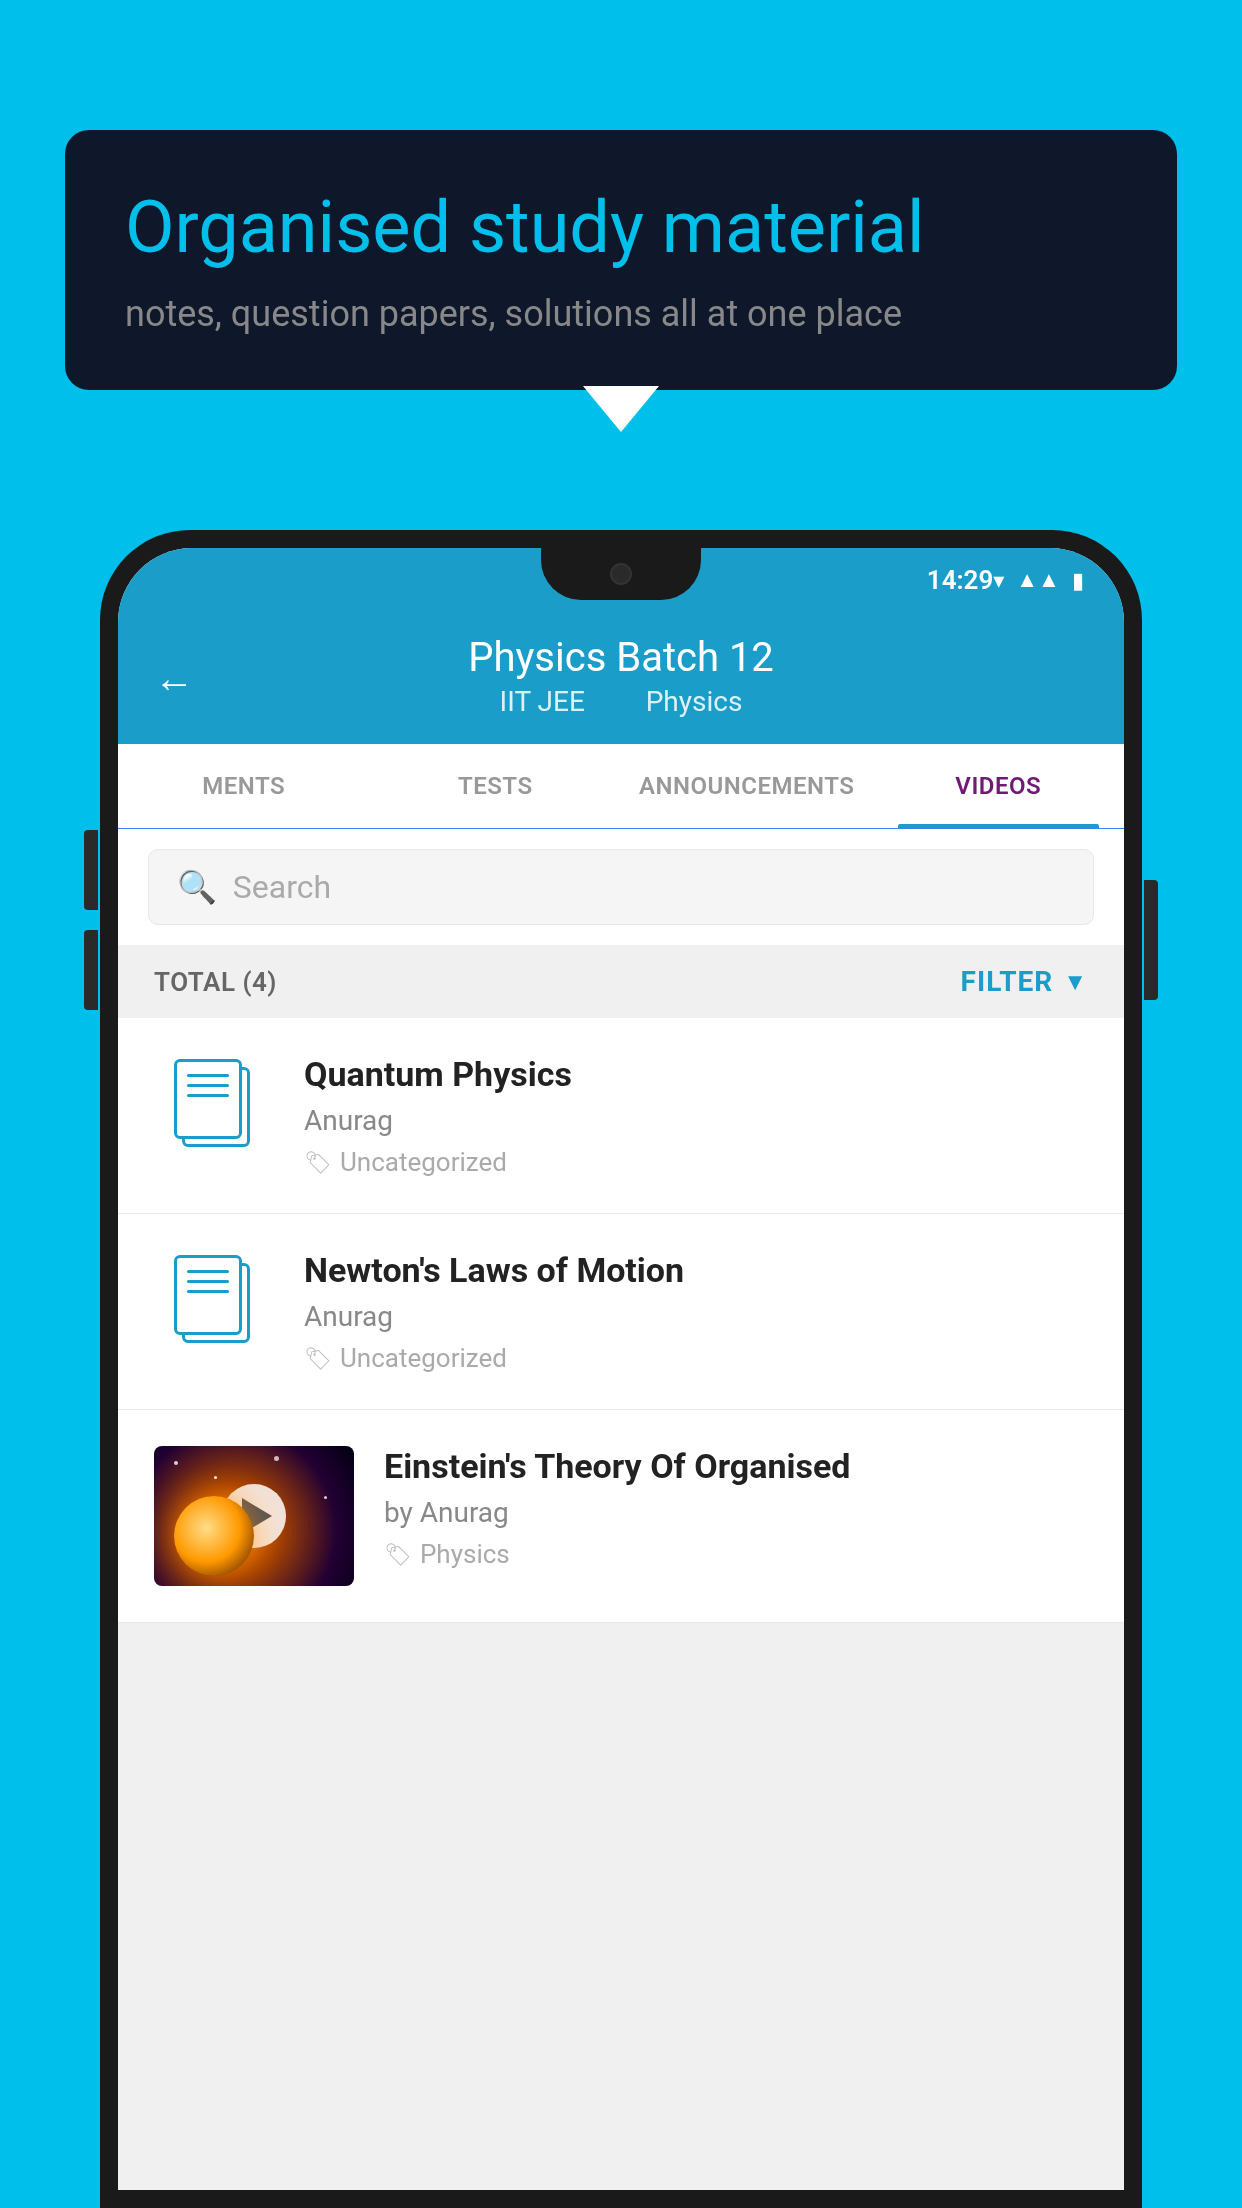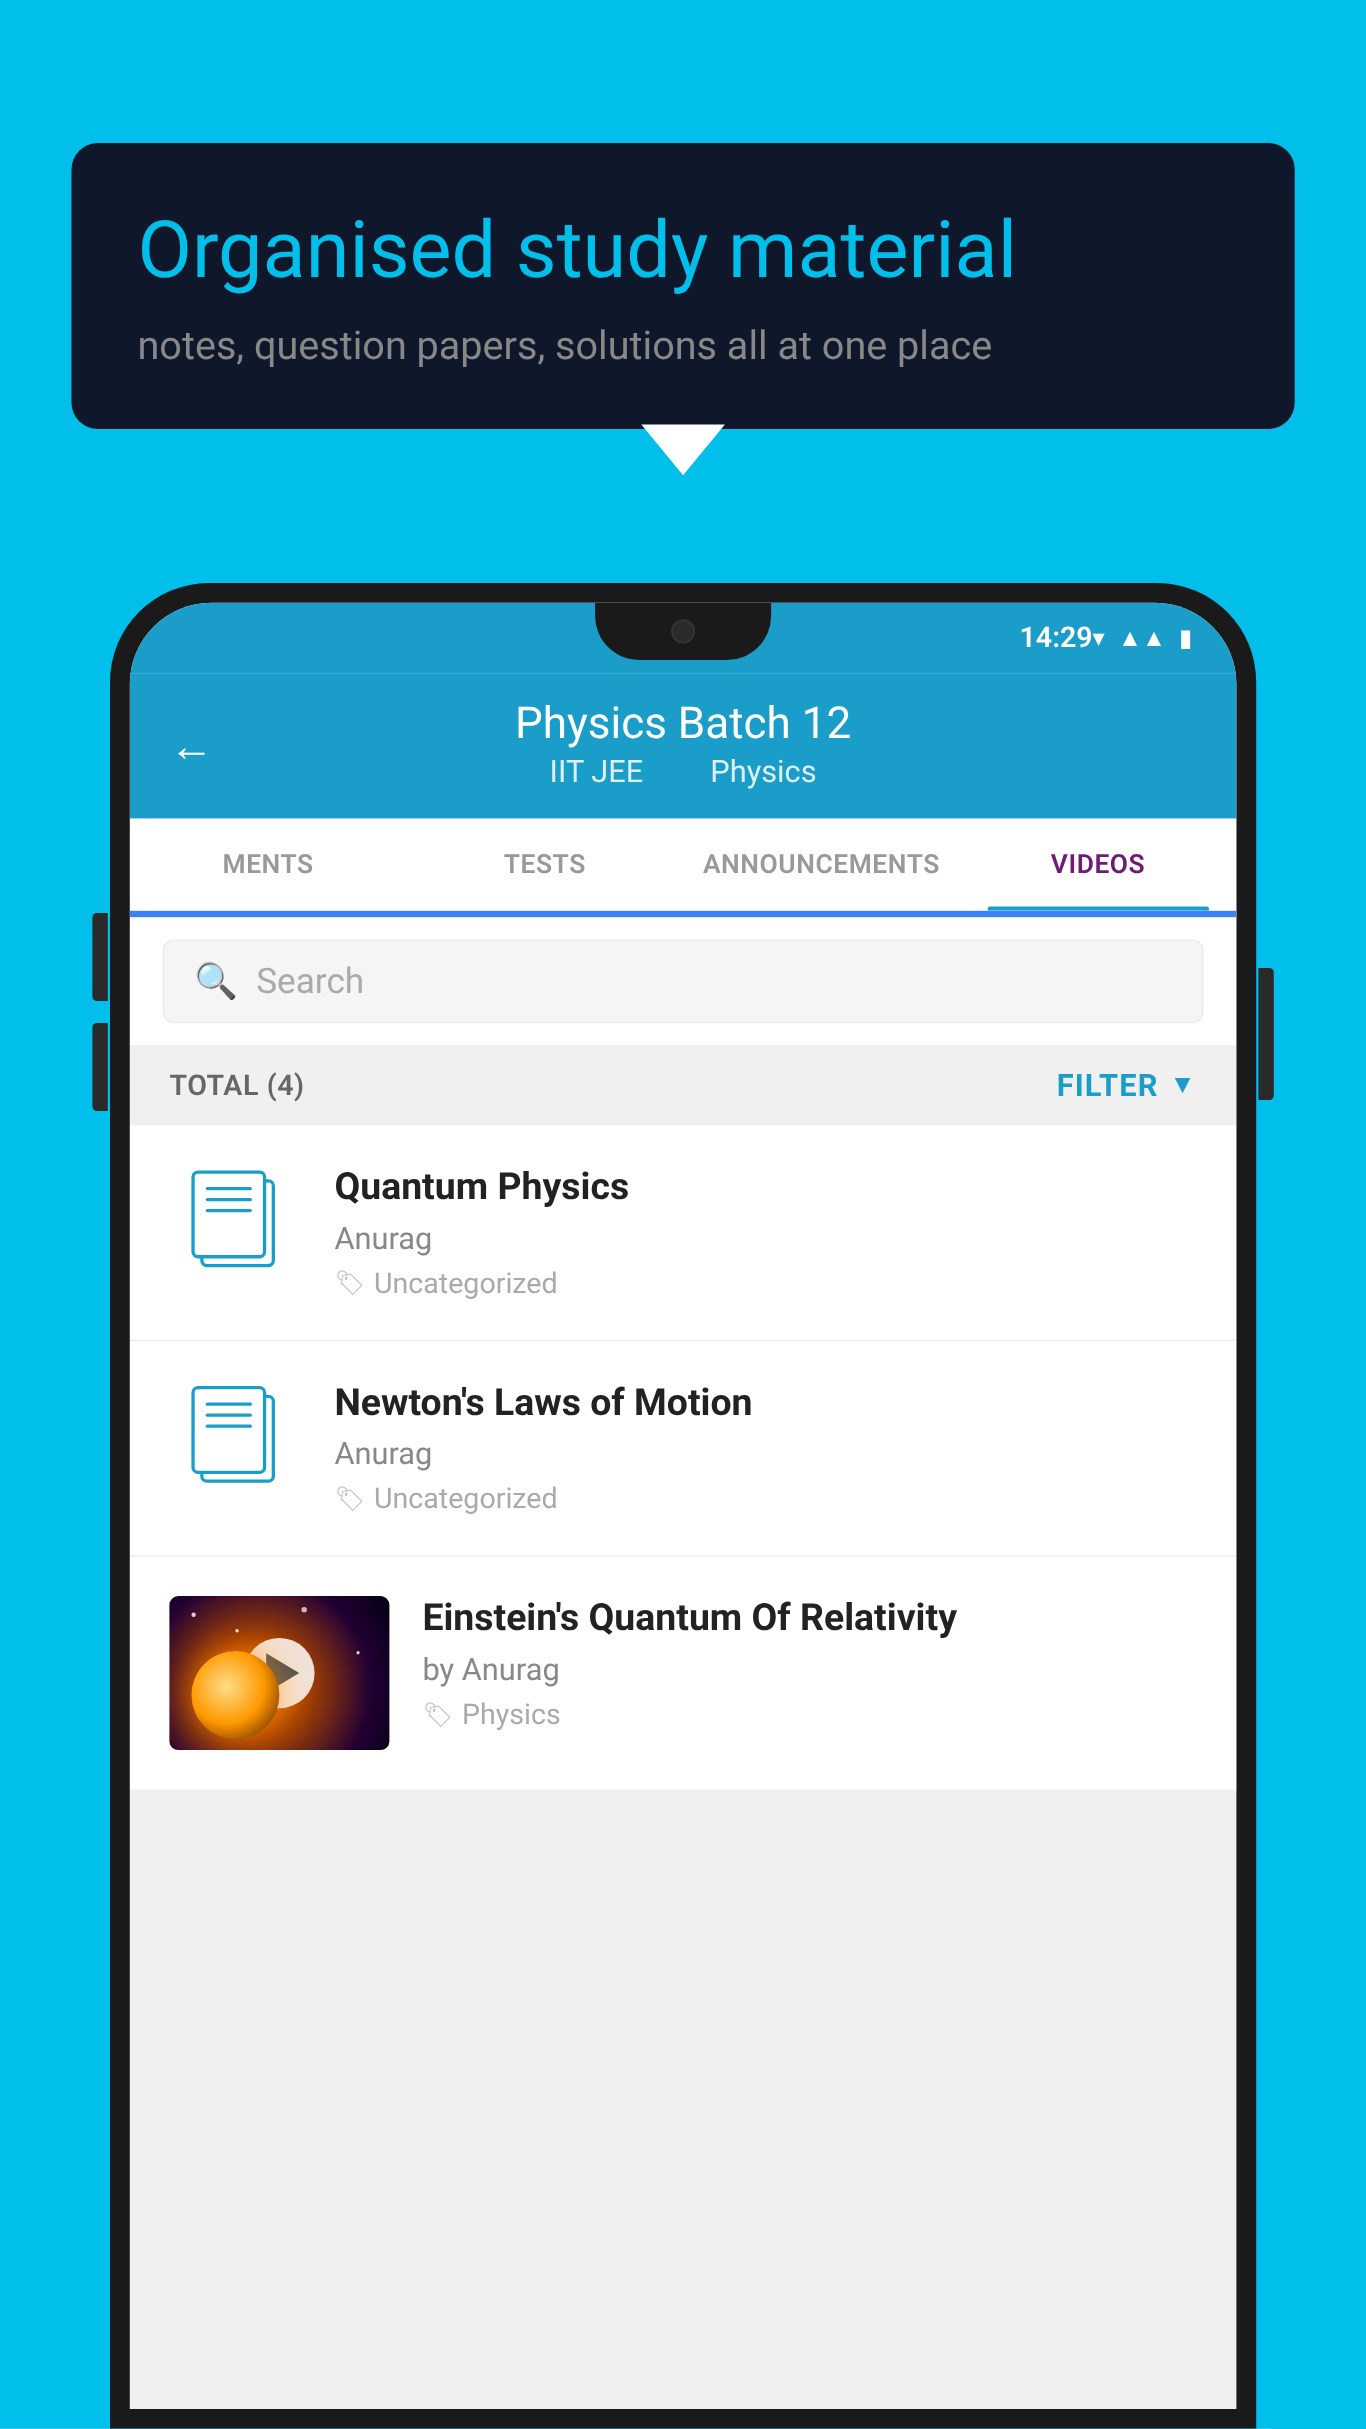--- a/index.html
+++ b/index.html
@@ -166,21 +166,21 @@
     }
 
     .header-subtitle span {
       margin: 0 10px;
     }
 
     
     .tabs {
       background: white;
       display: flex;
-      border-bottom: 6px solid #3b82f6;
+      border-bottom: 1px solid #3b82f6;
       overflow-x: auto;
     }
 
     .tab {
       flex: 1;
       padding: 28px 10px;
       text-align: center;
       font-size: 24px;
       font-weight: 600;
       color: #999;
@@ -550,21 +550,21 @@
             <div class="star" style="width:5px;height:5px;top:10px;left:120px;opacity:0.7;"></div>
             <div class="star" style="width:3px;height:3px;top:50px;left:170px;opacity:0.8;"></div>
             <div class="star" style="width:2px;height:2px;top:80px;left:40px;opacity:0.6;"></div>
 
             <div style="position:absolute;width:80px;height:80px;background:radial-gradient(circle at 40% 40%, #ffdd88, #ff9900, #441100);border-radius:50%;bottom:10px;left:20px;box-shadow:0 0 30px #ff8800aa;"></div>
             <div class="play-btn">
               <div class="play-triangle"></div>
             </div>
           </div>
           <div class="video-info">
-            <div class="video-title">Einstein's Quantum Of Relativity</div>
+            <div class="video-title">Einstein's Theory Of Organised</div>
             <div class="video-author">by Anurag</div>
             <div class="video-tag">
               <span class="tag-icon">🏷</span>
               <span>Physics</span>
             </div>
           </div>
         </div>
 
       </div>
     </div>

